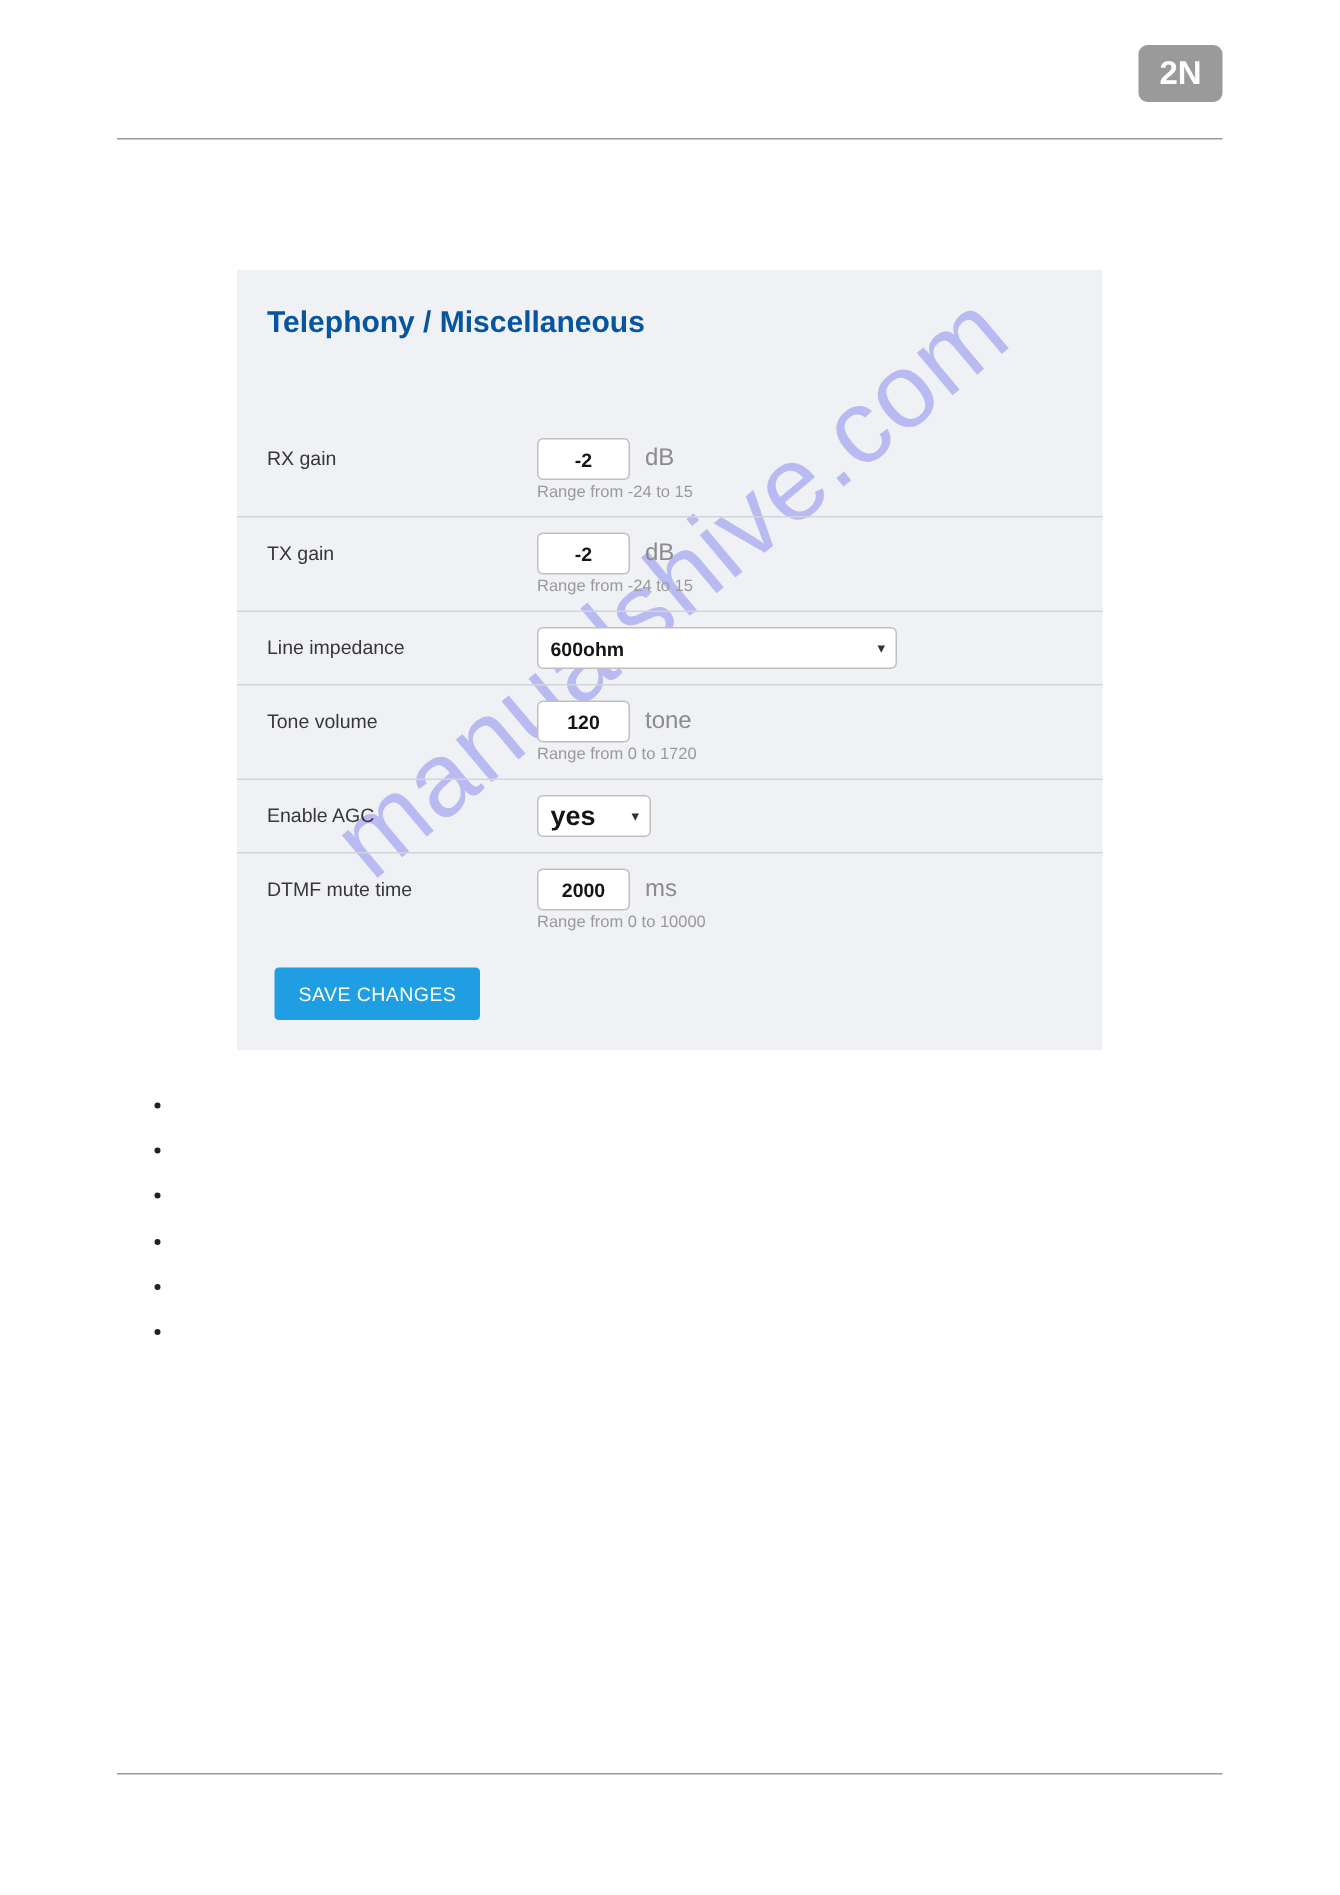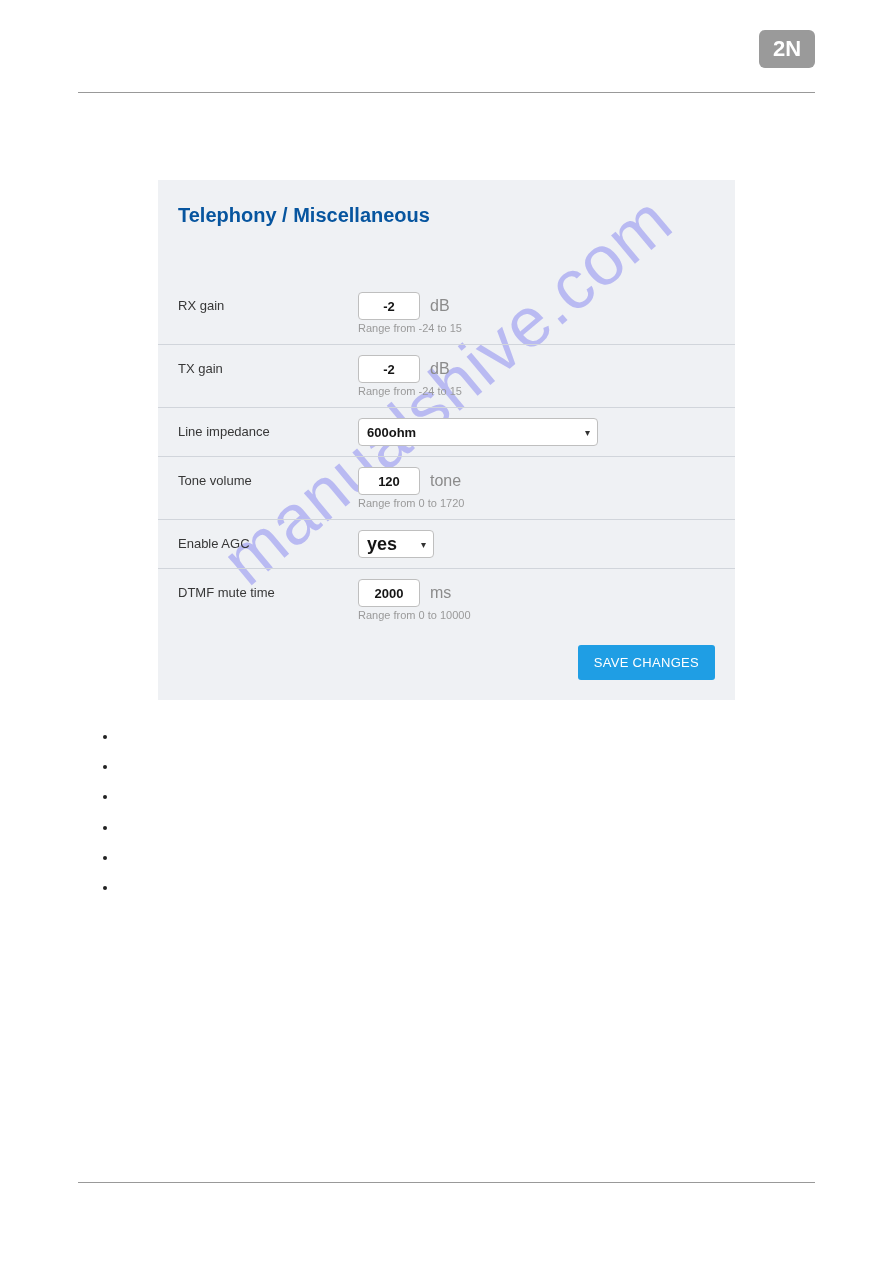--- a/index.html
+++ b/index.html
@@ -120,21 +120,20 @@
       position: absolute;
       right: 8px;
       top: 50%;
       transform: translateY(-50%);
       pointer-events: none;
       font-size: 10px;
       color: #333;
     }
     .button-row {
       display: flex;
-      justify-content: flex-end;
       padding: 14px 20px 20px 25px;
     }
     .save-btn {
       background: #1f9ee4;
       color: #fff;
       border: none;
       border-radius: 3px;
       padding: 10px 16px;
       font-size: 13px;
       font-weight: 400;

